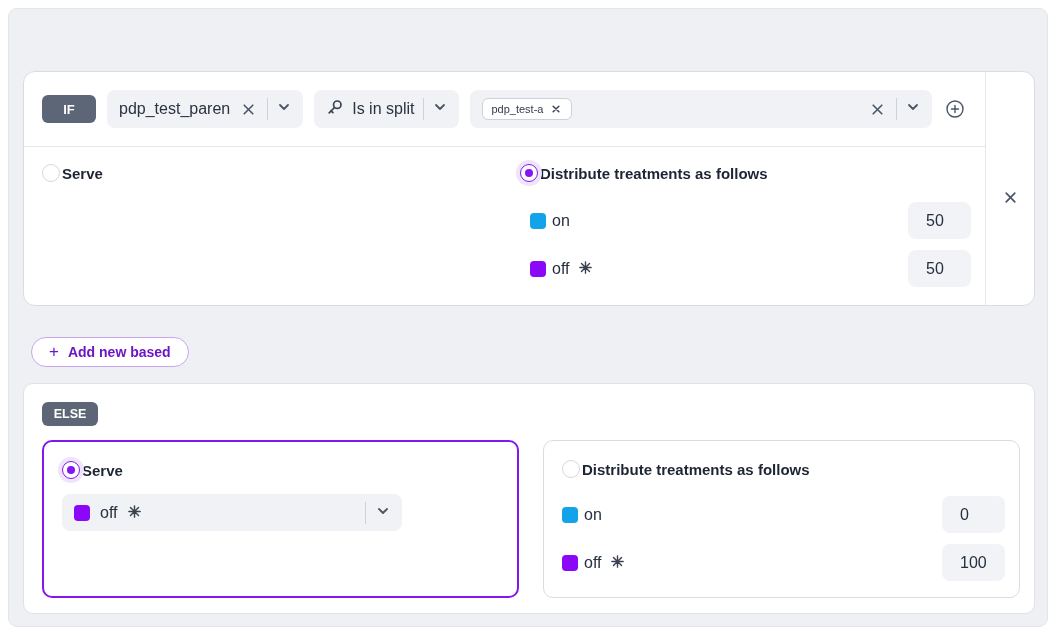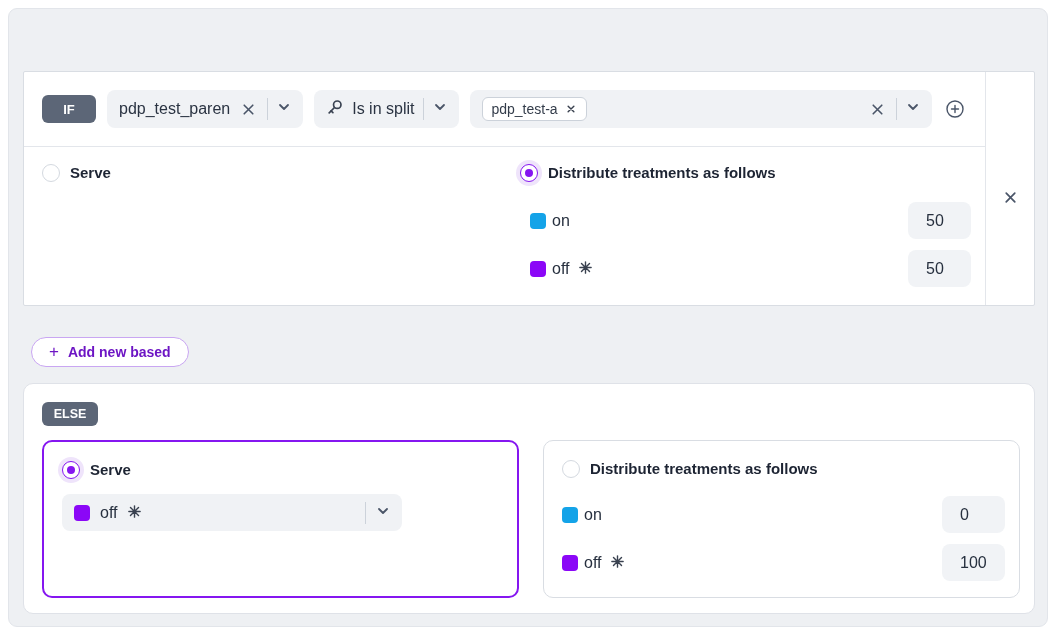--- a/index.html
+++ b/index.html
@@ -19,47 +19,47 @@
                 color:#ffffff; font-size:12px; font-weight:700; display:flex; align-items:center;
                 justify-content:center; cursor:pointer; }
   .header-spacer { flex:1; }
   .btn-pill { height:34px; padding:0 18px; border-radius:17px; font-size:14px; font-weight:700;
               display:flex; align-items:center; background:transparent; cursor:pointer; }
   .btn-disabled { border:1px solid #e0e3e9; color:#c9ced8; margin-right:14px; }
   .btn-outline-purple { border:1.5px solid #8516f0; color:#6d15c4; background:#ffffff; }
 
   
   .rule-card { position:absolute; left:14px; top:62px; width:1012px; height:235px;
-               background:#ffffff; border:1px solid #d9dde3; border-radius:2px; }
+               background:#ffffff; border:1px solid #d9dde3; border-radius:12px; }
   .rule-main { position:absolute; left:0; top:0; right:49px; bottom:0; }
   .rule-side { position:absolute; right:0; top:0; width:49px; bottom:0;
                border-left:1px solid #e3e6eb; display:flex; justify-content:center; }
   .rule-side .icon-btn { margin-top:18px; }
 
   .if-row { height:75px; border-bottom:1px solid #e3e6eb; display:flex; align-items:center;
             padding:0 18px; gap:11px; }
   .cond-badge { background:#5c6677; color:#ffffff; font-weight:700; border-radius:6px;
                 display:flex; align-items:center; justify-content:center; }
   .if-badge { width:54px; height:28px; font-size:13px; flex:0 0 auto; }
 
   .pill { display:flex; align-items:center; background:#f0f2f5; border-radius:8px; height:38px;
           padding:0 12px; gap:9px; font-size:16px; color:#2a3342; }
   .pill-divider { width:1px; height:22px; background:#ccd2da; }
   .clip-text { max-width:112px; overflow:hidden; white-space:nowrap; display:inline-block; }
   .pill-grow { flex:1; }
   .pill-right { margin-left:auto; display:flex; align-items:center; gap:9px; }
   .tag { display:flex; align-items:center; gap:6px; background:#ffffff; border:1px solid #ccd2da;
-         border-radius:6px; padding:3px 8px; font-size:14px; color:#333c4a; }
+         border-radius:6px; padding:3px 8px; font-size:11px; color:#333c4a; }
   .icon-btn { background:none; border:none; cursor:pointer; display:flex; align-items:center;
               justify-content:center; padding:2px; }
 
   .rule-body { position:relative; height:158px; }
 
   
-  .radio-row { display:flex; align-items:flex-start; gap:10px; cursor:pointer; }
+  .radio-row { display:flex; align-items:center; gap:2px; cursor:pointer; }
   .radio { width:18px; height:18px; border-radius:50%; background:#ffffff;
            border:1.5px solid #d4d9e0; flex:0 0 auto; position:relative; }
   .radio.checked { border:1.6px solid #8516f0; box-shadow:0 0 0 4px #efe4fb; }
   .radio.checked::after { content:""; position:absolute; left:50%; top:50%; width:8px; height:8px;
            margin:-4px 0 0 -4px; border-radius:50%; background:#8516f0; }
   .radio-label { font-size:15px; font-weight:700; color:#1d2433; }
 
   .alloc-row { position:absolute; display:flex; align-items:center; height:37px; }
   .sq { width:16px; height:16px; border-radius:4px; flex:0 0 auto; }
   .alloc-label { margin-left:6px; font-size:16px; color:#27303f; display:flex; align-items:center; gap:9px; }

